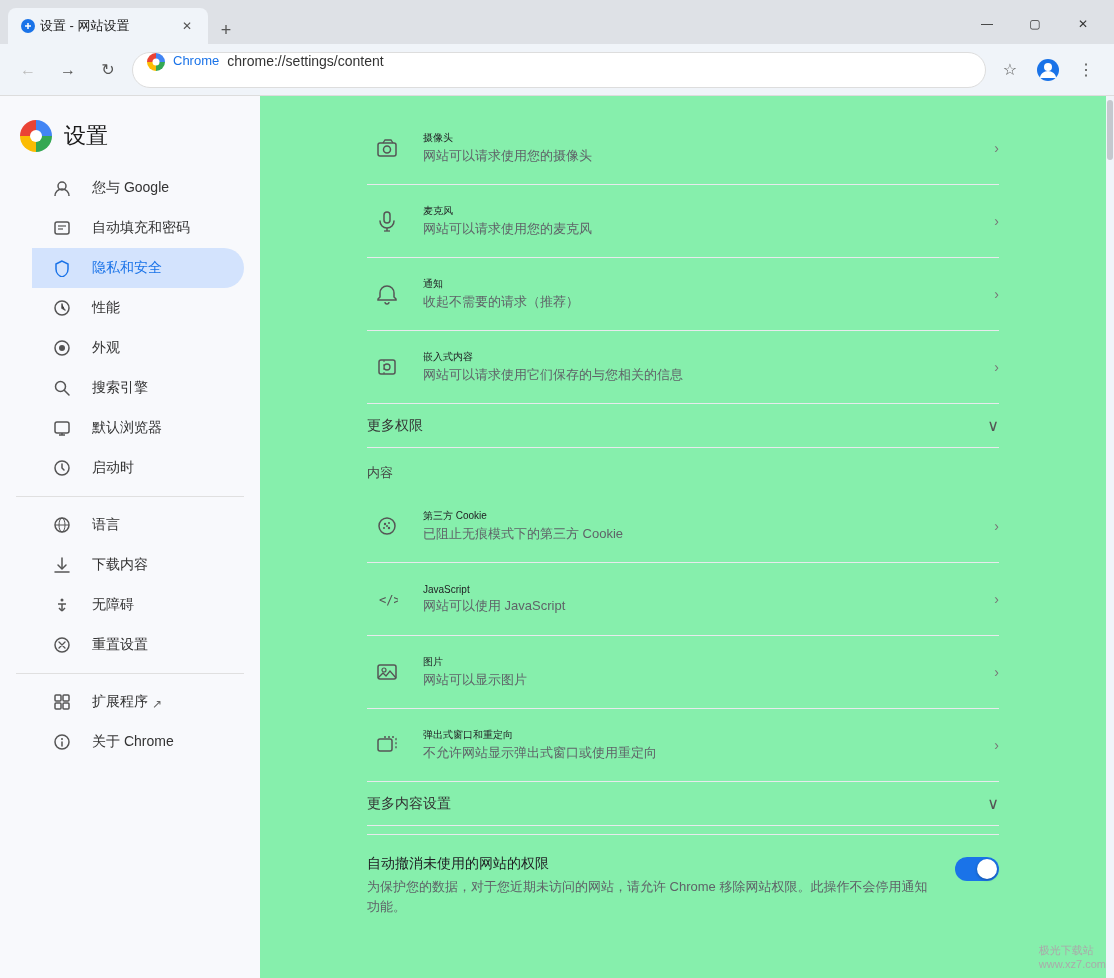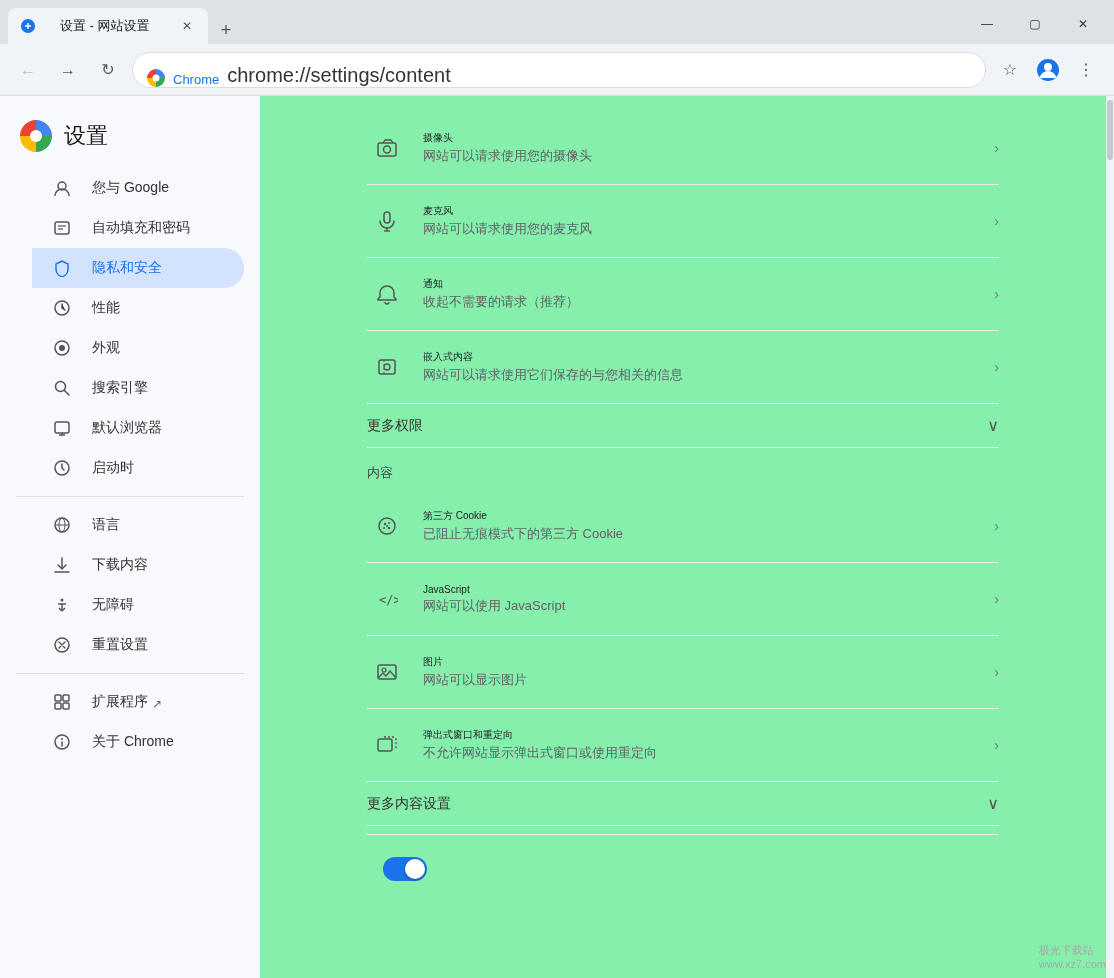--- a/index.html
+++ b/index.html
@@ -1,33 +1,33 @@
 <!DOCTYPE html>
 <html><head>
   <meta charset="utf-8">
   <style>
     * { box-sizing: border-box; margin: 0; padding: 0; }
     body { font-family: 'Microsoft YaHei', Arial, sans-serif; background: #f0f4f9; width: 1114px; height: 978px; overflow: hidden; }
     .tab-bar { display: flex; align-items: flex-end; padding: 8px 8px 0 8px; height: 44px; background: #dee1e6; }
-    .tab { display: flex; align-items: center; background: #f0f4f9; border-radius: 8px 8px 0 0; padding: 8px 12px; height: 36px; min-width: 200px; gap: 24px; position: relative; }
+    .tab { display: flex; align-items: center; background: #f0f4f9; border-radius: 8px 8px 0 0; padding: 8px 12px; height: 36px; min-width: 200px; gap: 4px; position: relative; }
     .tab-icon { width: 16px; height: 16px; }
     .tab-title { font-size: 13px; color: #1a1a1a; flex: 1; }
     .tab-close { width: 18px; height: 18px; border-radius: 50%; display: flex; align-items: center; justify-content: center; cursor: pointer; font-size: 12px; color: #555; }
     .new-tab-btn { width: 28px; height: 28px; border-radius: 50%; display: flex; align-items: center; justify-content: center; color: #555; font-size: 18px; cursor: pointer; margin-left: 4px; }
     .window-controls { margin-left: auto; display: flex; align-items: center; gap: 2px; padding-bottom: 4px; }
     .win-btn { width: 46px; height: 32px; display: flex; align-items: center; justify-content: center; cursor: pointer; font-size: 12px; color: #333; }
 
     .address-bar-row { background: #f0f4f9; padding: 6px 12px; display: flex; align-items: center; gap: 8px; height: 52px; border-bottom: 1px solid #ddd; }
     .nav-btn { width: 32px; height: 32px; border-radius: 50%; display: flex; align-items: center; justify-content: center; cursor: pointer; color: #555; font-size: 16px; }
     .nav-btn.disabled { color: #bbb; cursor: default; }
-    .address-bar { flex: 1; display: flex; align-items: flex-end; background: #fff; border-radius: 20px; padding: 0 14px; height: 36px; border: 1px solid #ddd; gap: 8px; }
+    .address-bar { flex: 1; display: flex; align-items: flex-start; background: #fff; border-radius: 20px; padding: 0 14px; height: 36px; border: 1px solid #ddd; gap: 8px; }
     .chrome-logo-small { width: 18px; height: 18px; border-radius: 50%; background: conic-gradient(#4285f4 0 90deg, #34a853 90deg 180deg, #fbbc04 180deg 270deg, #ea4335 270deg 360deg); position: relative; }
     .chrome-logo-small::after { content: ''; position: absolute; top: 50%; left: 50%; transform: translate(-50%,-50%); width: 7px; height: 7px; background: white; border-radius: 50%; }
     .chrome-label { font-size: 13px; color: #1a73e8; font-weight: 500; }
-    .address-text { font-size: 20px; color: #333; }
+    .address-text { font-size: 14px; color: #333; }
     .address-bar-actions { display: flex; align-items: center; gap: 6px; }
     .addr-action-btn { width: 32px; height: 32px; display: flex; align-items: center; justify-content: center; cursor: pointer; color: #555; font-size: 16px; border-radius: 50%; }
 
     
     .app { display: flex; height: calc(978px - 96px); background: #86efac; }
 
     
     .sidebar { width: 260px; background: #f8f9fc; padding: 16px 0; overflow-y: auto; flex-shrink: 0; }
     .sidebar-header { display: flex; align-items: center; gap: 12px; padding: 8px 20px 16px; }
     .chrome-logo { width: 32px; height: 32px; border-radius: 50%; background: conic-gradient(#4285f4 0 90deg, #34a853 90deg 180deg, #fbbc04 180deg 270deg, #ea4335 270deg 360deg); position: relative; flex-shrink: 0; }
@@ -421,20 +421,24 @@
           </div>
           <div class="section-item-arrow">›</div>
         </div>
 
         <div class="more-permissions-row">
           <span class="more-permissions-label">更多内容设置</span>
           <span class="chevron-icon">∨</span>
         </div>
 
         <div class="toggle-row" style="margin-top: 8px; border-top: 1px solid #e8eaed; padding-top: 20px;">
+          <div class="toggle-content">
+            <div class="toggle-title">自动撤消未使用的网站的权限</div>
+            <div class="toggle-desc">为保护您的数据，对于您近期未访问的网站，请允许 Chrome 移除网站权限。此操作不会停用通知功能。</div>
+          </div>
           <div class="toggle-switch">
             <div class="toggle"></div>
           </div>
         </div>
 
       </div>
     </div>
   </div>
 
   <div style="width:8px; background:#f0f4f9; flex-shrink:0; position:relative;">

